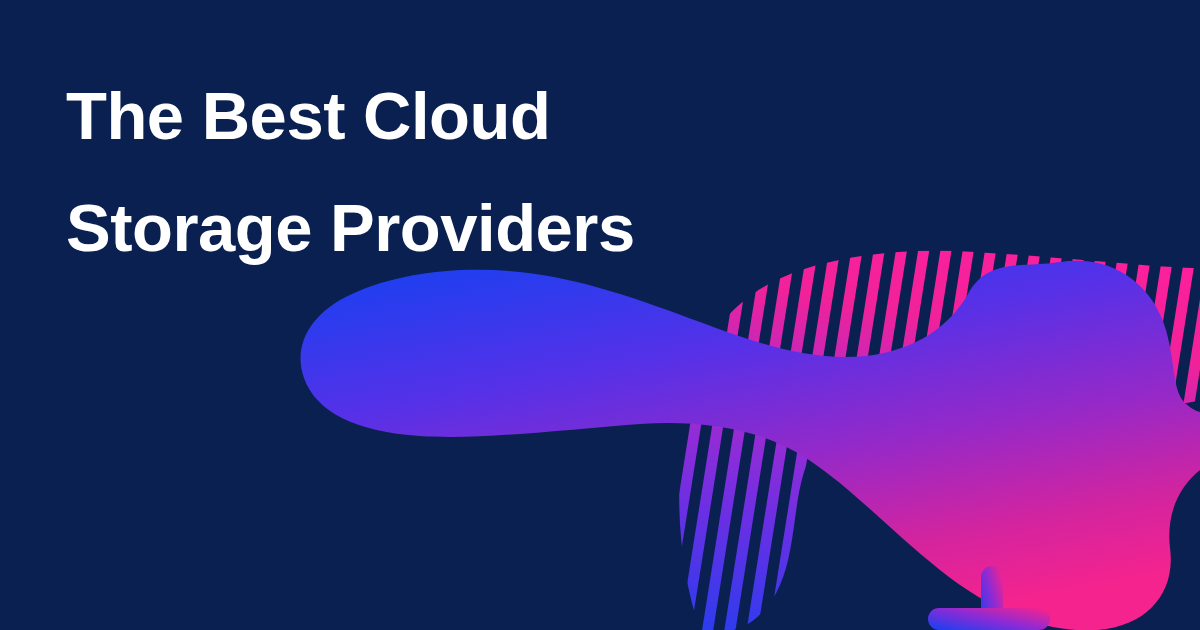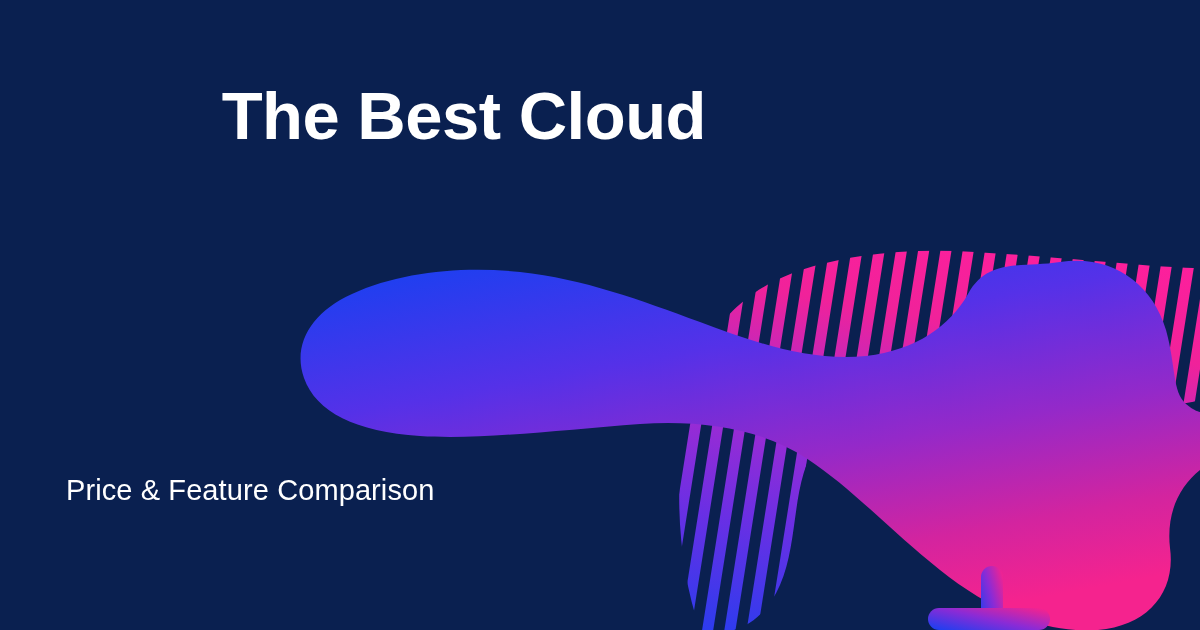--- a/index.html
+++ b/index.html
@@ -37,21 +37,20 @@
     height: 630px;
   }
 
   
   .text-block {
     position: absolute;
     left: 66px;
     top: 60px;
     width: 640px;
     z-index: 3;
-    text-align: right;
   }
 
   .headline {
     margin: 0;
     color: #FFFFFF;
     font-family: "Liberation Sans", sans-serif;
     font-size: 67px;
     font-weight: 700;
     line-height: 112px;
     letter-spacing: -0.5px;
@@ -160,18 +159,18 @@
       <g>
         <rect x="981" y="566" width="22" height="64" rx="11" fill="url(#gradPlus)"></rect>
         <rect x="928" y="608" width="122" height="22" rx="11" fill="url(#gradPlus)"></rect>
       </g>
     </svg>
   </div>
 
   <div class="text-block">
     <h1 class="headline">
       <span class="line">The Best Cloud</span>
+      <span class="line">Storage Providers</span>
     </h1>
   </div>
 
-  <p class="subtitle">Price &amp; Feature Comparison</p>
 
 </div>
 
 </body></html>

